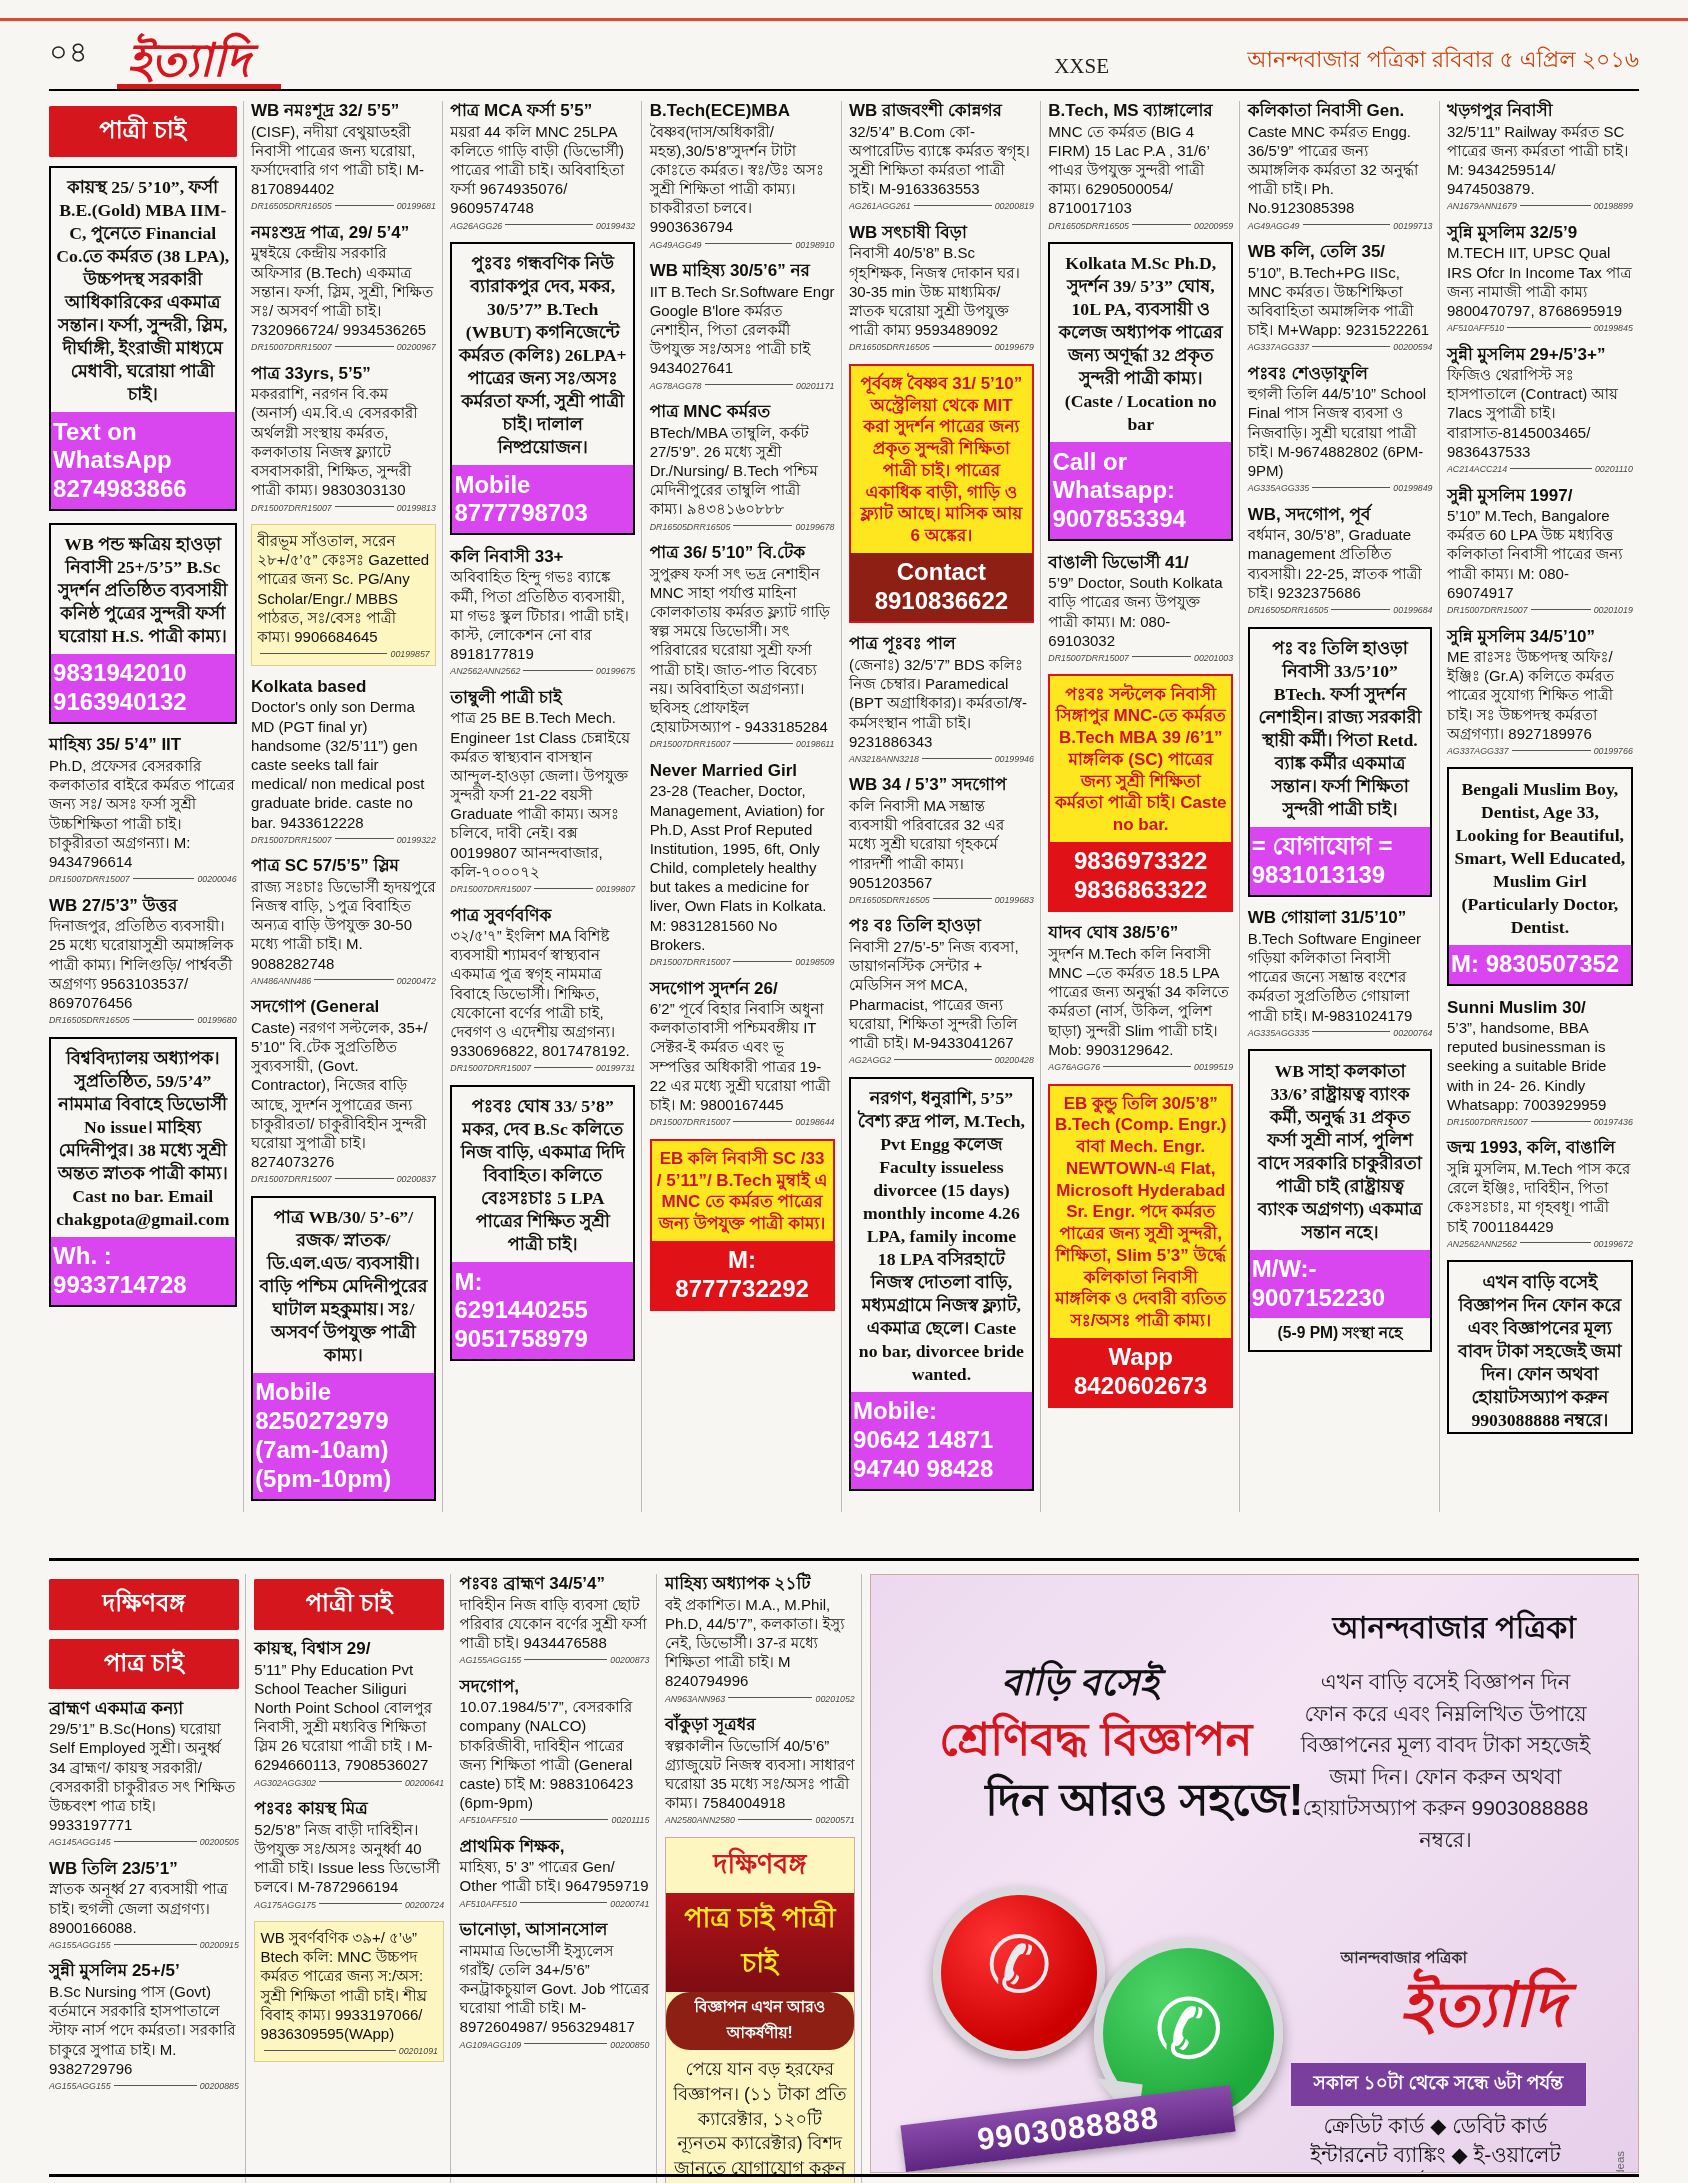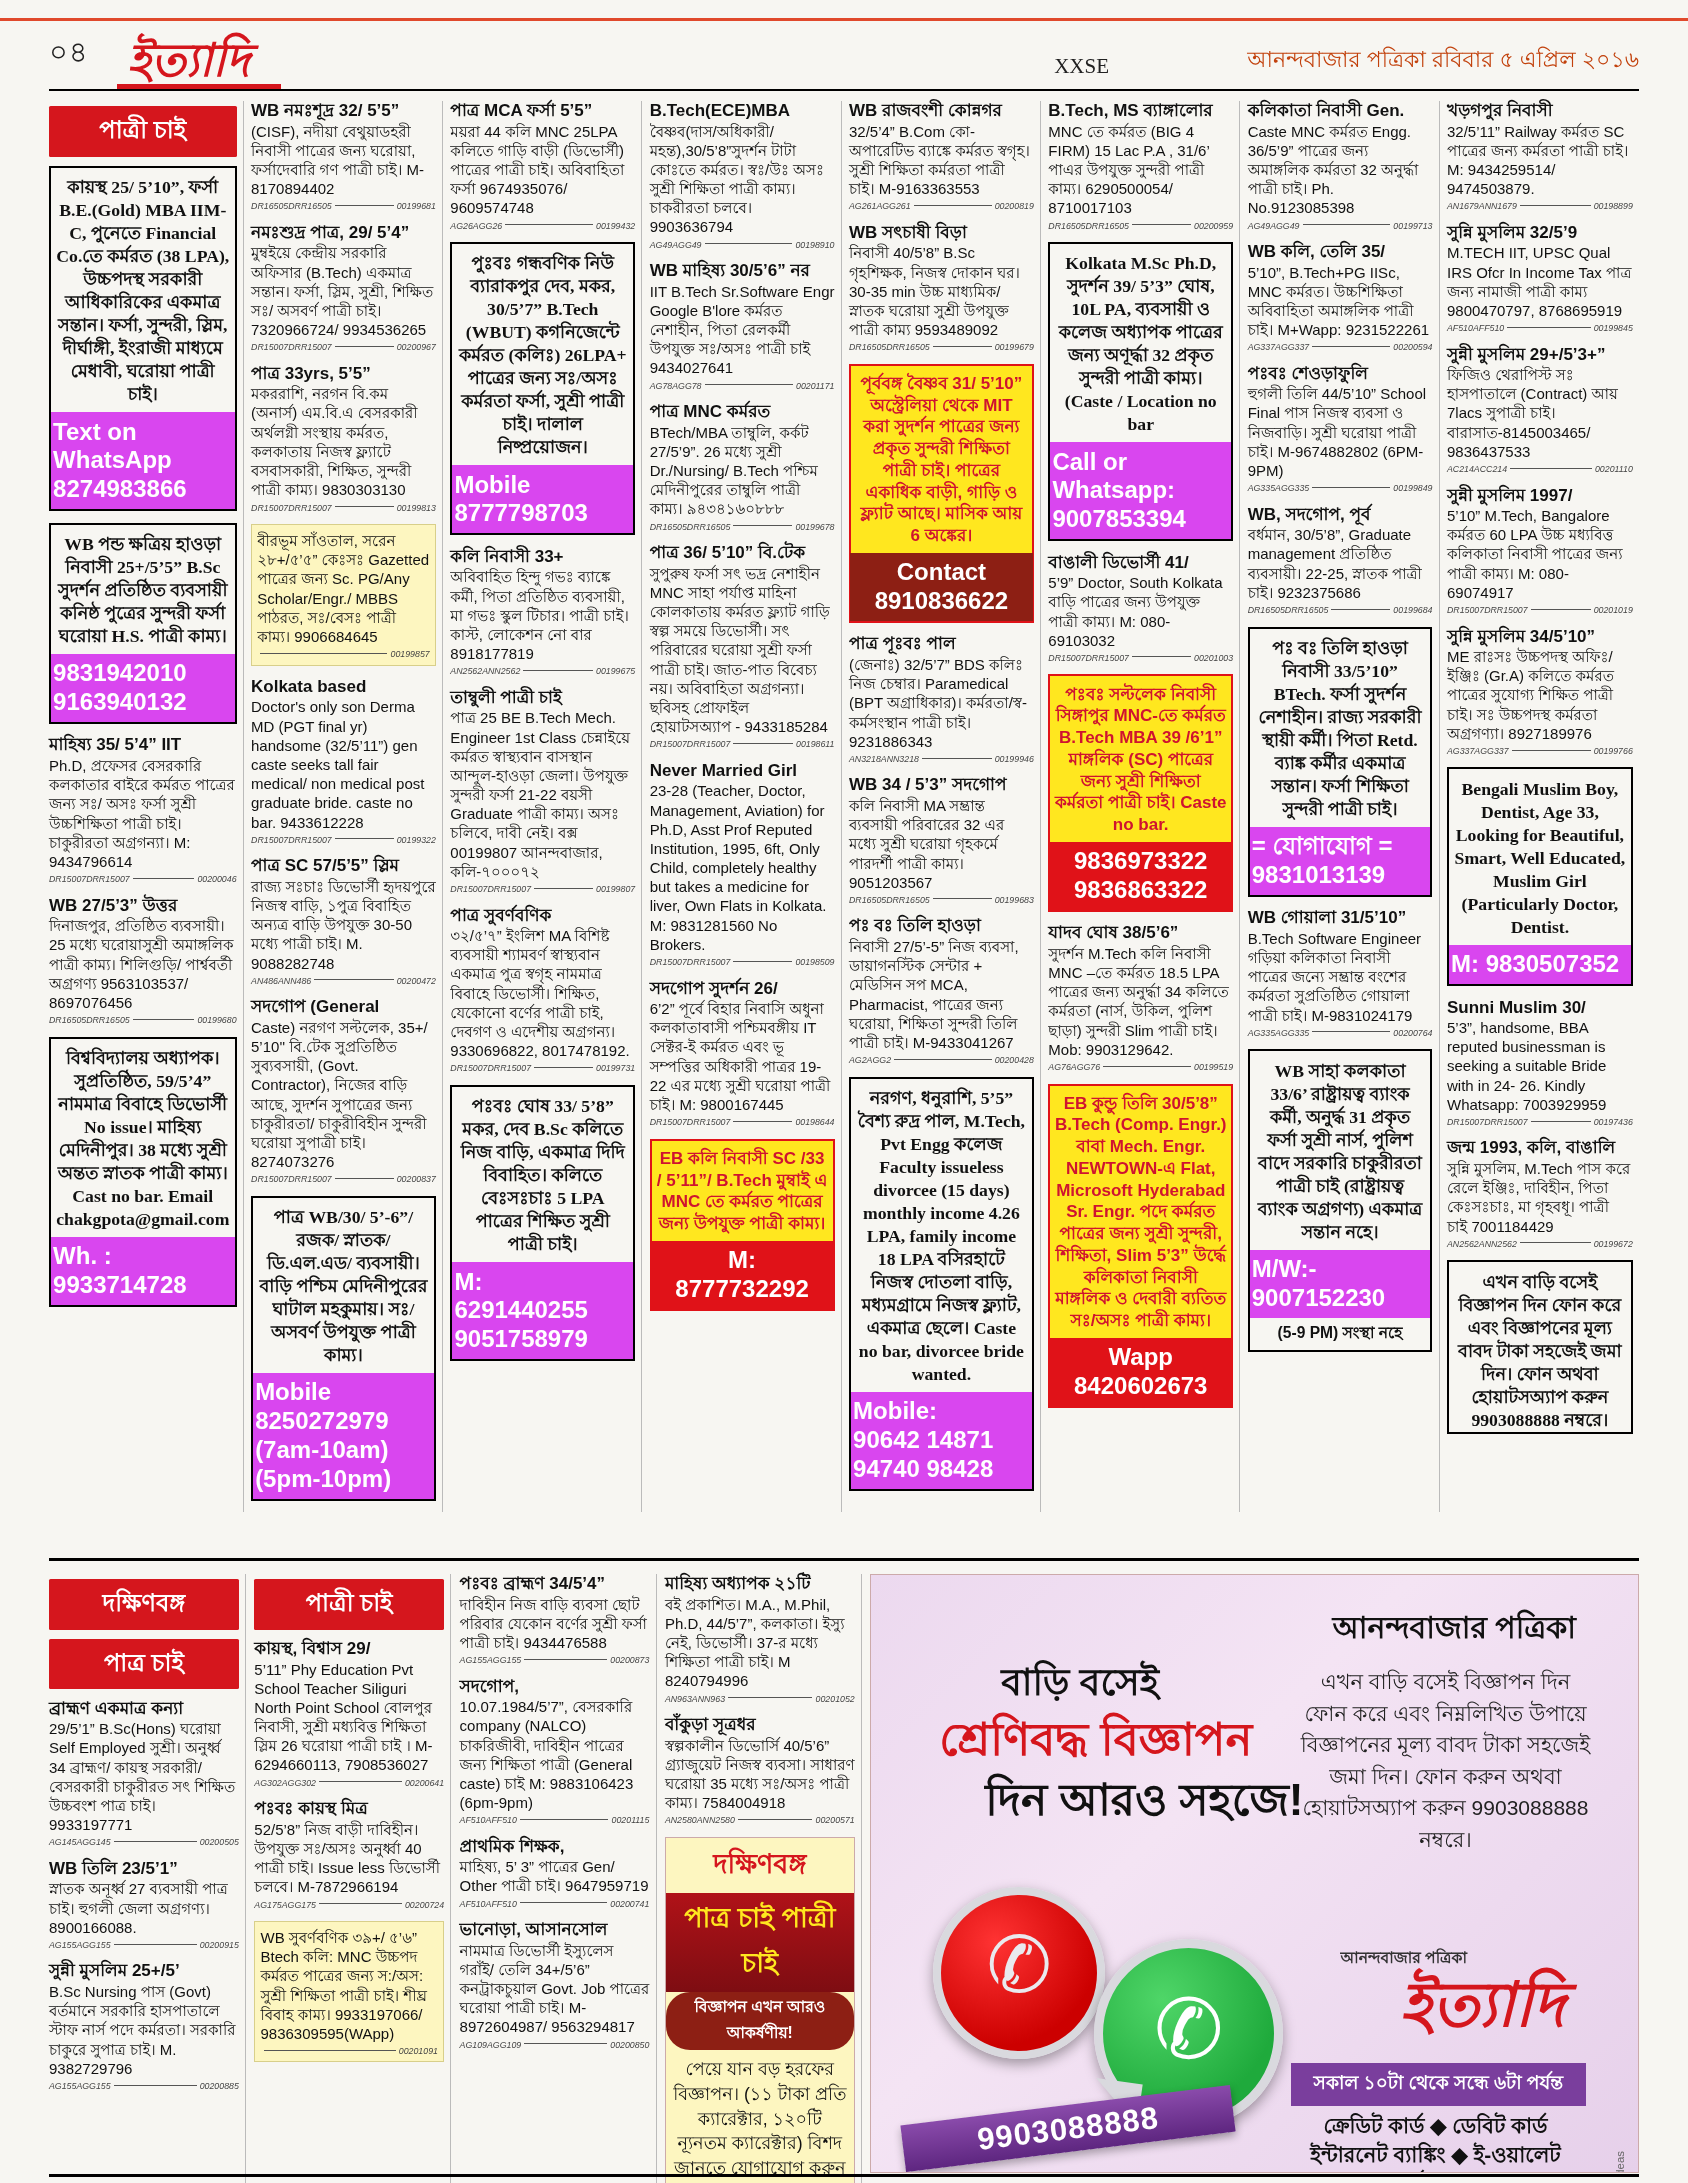--- a/index.html
+++ b/index.html
@@ -38,29 +38,29 @@
   .ad-footer{display:flex;align-items:center;font-size:8.8px;color:#444;margin-top:3.1px;font-style:italic;}
   .ad-footer .dash{flex:1;border-bottom:1px solid #555;margin:0 3.1px 2.1px 3.1px;}
   
   .promo{background:#fdf6c0;border:1.6px solid #caa;padding:5.2px;text-align:center;}
   .promo .p-region{color:#d5161d;font-weight:bold;font-size:27px;font-family:"Liberation Serif",serif;}
   .promo .p-band{background:linear-gradient(#b01218,#7e0d12);color:#ffe71f;font-weight:bold;font-size:27px;padding:4.2px 1px;margin:5.2px -5.2px 0 -5.2px;}
   .promo .p-sub{background:#8d1f14;color:#fff;font-weight:bold;font-size:15.6px;padding:3.1px 1px;margin:0 -5.2px;border-radius:24px;}
   .promo .p-body{font-size:17.7px;line-height:1.4;margin-top:7.3px;}
   
   .bigad{position:relative;background:linear-gradient(135deg,#ecd9ef 0%,#f4e4f4 40%,#e6d0ea 100%);border:0.5px solid #caa;overflow:hidden;}
-  .ba-h1{position:absolute;top:78px;left:130px;font-size:37px;font-weight:bold;color:#111;}
+  .ba-h1{position:absolute;top:78px;left:130px;font-size:37px;font-weight:bold;color:#111;font-style:italic;}
   .ba-h2{position:absolute;top:130px;left:68px;font-size:45px;font-weight:bold;color:#d5161d;}
   .ba-h3{position:absolute;top:192px;left:114px;font-size:44px;font-weight:bold;color:#111;}
   .ba-brand{position:absolute;top:28.6px;right:62px;font-size:30px;font-weight:bold;color:#111;}
   .ba-body{position:absolute;top:91px;right:47px;width:291px;font-size:21px;line-height:1.5;text-align:center;color:#222;}
   .ba-logo-top{position:absolute;top:371px;right:171px;font-size:15.6px;font-weight:bold;color:#333;}
   .ba-logo-main{position:absolute;top:382px;right:73px;font-size:62px;font-weight:bold;font-style:italic;color:#d5161d;font-family:"Liberation Serif",serif;}
   .ba-hours{position:absolute;top:488px;right:52px;width:291px;background:#7a3e9d;color:#fff;font-size:18.7px;font-weight:bold;text-align:center;padding:6.2px 2.1px;}
-  .ba-pay{position:absolute;right:52px;width:301px;font-size:21px;font-weight:bold;text-align:center;color:#111;}
+  .ba-pay{position:absolute;right:52px;width:301px;font-size:21px;font-weight:normal;text-align:center;color:#111;}
   .ba-pay.p0{top:535px;} .ba-pay.p1{top:564px;} .ba-pay.p2{top:592px;}
   .ba-credit{position:absolute;right:12.5px;bottom:21px;font-size:11.4px;color:#666;transform:rotate(-90deg);transform-origin:right bottom;}
   .phone-badge{position:absolute;top:312px;left:62px;width:156px;height:156px;border-radius:50%;background:radial-gradient(circle at 35% 30%,#f33,#c00 70%);border:8.3px solid #d9d9de;box-shadow:0 5.2px 12.5px rgba(0,0,0,.35);}
   .phone-badge .glyph{position:absolute;top:50%;left:50%;transform:translate(-50%,-58%);font-size:78px;color:#e9e9ee;}
   .wa-badge{position:absolute;top:364px;left:223px;width:171px;height:171px;border-radius:50%;background:radial-gradient(circle at 35% 30%,#4fd668,#1faa3c 70%);border:9.4px solid #d9d9de;box-shadow:0 5.2px 12.5px rgba(0,0,0,.35);}
   .wa-badge .tail{position:absolute;left:-10.4px;bottom:-4.2px;width:0;height:0;border-style:solid;border-width:0 47px 42px 0;border-color:transparent #d9d9de transparent transparent;transform:rotate(8deg);}
   .wa-badge .glyph{position:absolute;top:50%;left:50%;transform:translate(-50%,-55%);font-size:83px;color:#fff;}
   .ribbon{position:absolute;top:530px;left:31px;width:332px;height:47px;background:linear-gradient(#8a4bab,#5e2680);transform:rotate(-7deg);box-shadow:0 4.2px 8.3px rgba(0,0,0,.3);}
   .ribbon .num{width:100%;text-align:center;color:#fff;font-weight:bold;font-size:31px;line-height:47px;letter-spacing:1px;}
 </style>

